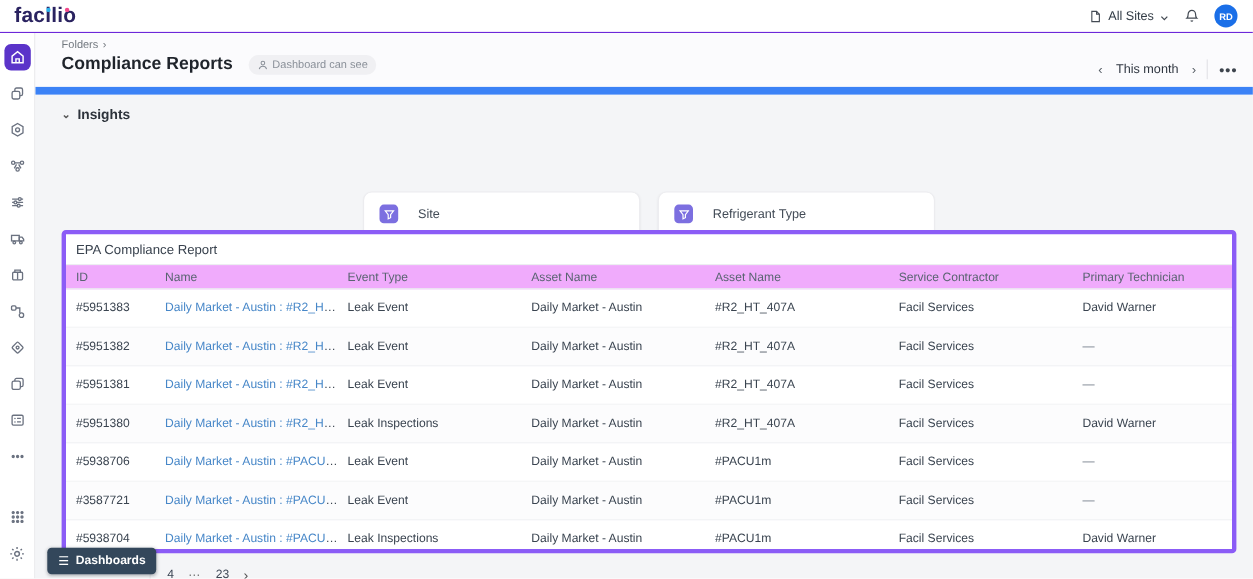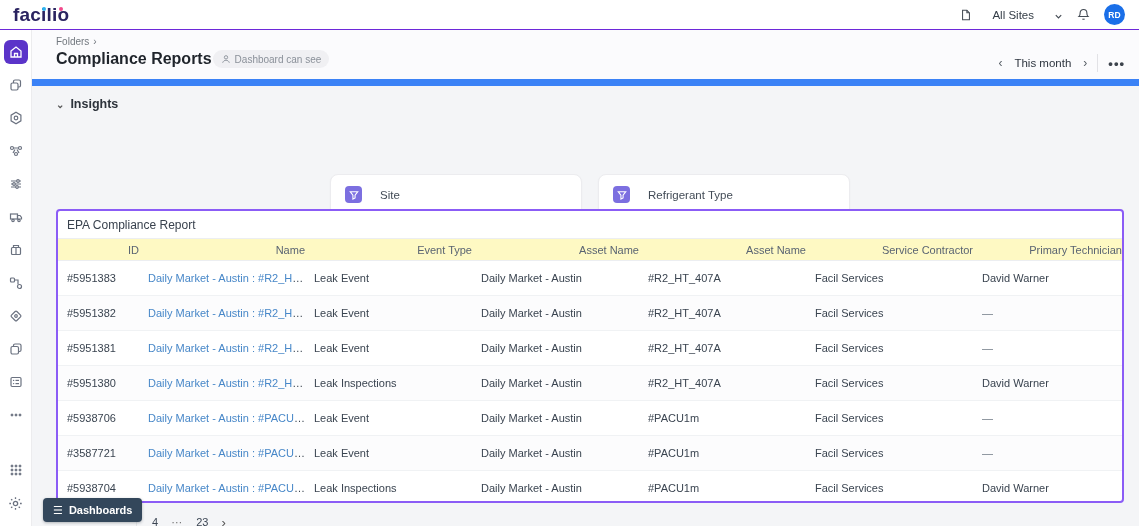--- a/index.html
+++ b/index.html
@@ -12,21 +12,21 @@
             border-bottom:1px solid #6d28d9; display:flex; align-items:center; z-index:30; }
   .logo { position:relative; margin-left:13px; font-size:19px; font-weight:bold; letter-spacing:.2px;
           color:#2a2360; cursor:pointer; line-height:1; }
   .logo .dot { position:absolute; width:4px; height:4px; border-radius:50%; top:1.5px; }
   .logo .dot-blue { left:29px; background:#2bb3f0; }
   .logo .dot-pink { left:46px; background:#f2498c; }
   .topnav { display:flex; align-items:center; gap:14px; margin-left:24px; }
   .topnav .nav-item { font-size:11px; color:#3a414b; padding:4px 11px; border-radius:4px; cursor:pointer; }
   .topnav .nav-item.active { background:#ececee; font-weight:bold; }
   .topbar-right { margin-left:auto; display:flex; align-items:center; gap:14px; margin-right:14px; }
-  .sites { display:flex; align-items:flex-end; gap:20px; font-size:11.5px; color:#333c46; cursor:pointer; }
+  .sites { display:flex; align-items:flex-end; gap:5px; font-size:11.5px; color:#333c46; cursor:pointer; }
   .avatar { width:21px; height:21px; border-radius:50%; background:#1a6fe8; color:#fff; font-size:8.5px;
             font-weight:bold; display:flex; align-items:center; justify-content:center; cursor:pointer; }
   .icon-btn { cursor:pointer; display:flex; align-items:center; }
 
   
   .sidebar { position:absolute; top:30px; left:0; width:32px; height:496px; background:#fff;
              border-right:1px solid #ececee; display:flex; flex-direction:column; align-items:center;
              padding-top:10px; z-index:20; }
   .side-item { width:24px; height:24px; border-radius:6px; display:flex; align-items:center;
                justify-content:center; margin-bottom:9px; cursor:pointer; color:#6b7280; }
@@ -34,21 +34,21 @@
   .side-item.active { background:#5b34c9; }
   .side-item.active svg { stroke:#fff; }
   .side-bottom { margin-top:auto; display:flex; flex-direction:column; align-items:center; padding-bottom:2px; }
 
   
   .main { position:absolute; top:30px; left:32px; width:1107px; height:496px; }
   .page-header { height:56px; background:#fbfbfd; border-bottom:7px solid #3b82f6; padding:6px 14px 0 24px;
                  display:flex; justify-content:space-between; }
   .breadcrumb { font-size:10px; color:#72787f; display:flex; align-items:center; gap:4px; }
   .bc-link { cursor:pointer; }
-  .title-row { display:flex; gap:1px; margin-top:3px; }
+  .title-row { display:flex; gap:14px; margin-top:3px; }
   .page-title { font-size:16px; font-weight:bold; color:#1f242b; }
   .vis-badge { display:flex; align-items:center; gap:4px; background:#f0f0f3; border-radius:10px;
                padding:3px 8px; font-size:10px; color:#8a9099; }
   .header-right { display:flex; align-items:center; gap:10px; margin-top:16px; height:22px; }
   .period-nav { display:flex; align-items:center; gap:12px; font-size:11.5px; color:#2f3640; }
   .chev { color:#555c64; font-size:12px; cursor:pointer; line-height:1; }
   .vdivider { width:1px; height:18px; background:#e2e2e6; }
   .more-dots { color:#3d444d; font-weight:bold; letter-spacing:1px; font-size:13px; cursor:pointer; }
 
   
@@ -65,25 +65,25 @@
   .filter-label { font-size:11.5px; color:#434c57; }
   .select-group { display:flex; margin-top:9px; }
   .select-box { flex:1; height:28px; background:#fff; border:1px solid #d9dde3; border-radius:4px 0 0 4px;
                 display:flex; align-items:center; padding:0 8px; cursor:pointer; }
   .select-placeholder { font-size:11.5px; color:#8a9cb8; flex:1; }
   .attach-btn { width:34px; height:28px; background:#eef0f3; border:1px solid #d9dde3; border-left:none;
                 border-radius:0 4px 4px 0; display:flex; align-items:center; justify-content:center; cursor:pointer; }
 
   
   .table-card { position:absolute; left:24px; top:123px; width:1068px; height:294px; background:#fff;
-                border:2px solid #8b5cf6; border-radius:4px; overflow:hidden; }
+                border:4px solid #8b5cf6; border-radius:4px; overflow:hidden; }
   .table-title { height:28px; line-height:28px; padding-left:9px; font-size:12px; color:#39424e;
                  border-bottom:1px solid #eceef1; }
   .grid-row { display:grid; grid-template-columns:81px 166px 167px 167px 167px 167px 1fr; align-items:center; }
-  .thead { height:22px; background:#fef9c3; border-bottom:1px solid #eceef1;text-align:right; }
+  .thead { height:22px; background:#f0abfc; border-bottom:1px solid #eceef1; }
   .thead .th { font-size:11px; color:#5a6472; padding-left:9px; white-space:nowrap; overflow:hidden; }
   .trow { height:35px; border-bottom:1px solid #f0f2f4; font-size:11px; color:#3a4450; cursor:pointer; }
   .trow:nth-child(even) { background:#fcfcfd; }
   .trow .td { padding-left:9px; white-space:nowrap; overflow:hidden; text-overflow:ellipsis; }
   .trow .link { color:#4787c8; text-decoration:none; }
   .td.muted { color:#707a86; }
 
   
   .pagination { position:absolute; left:104px; top:424px; height:24px; display:flex; align-items:center;
                 gap:13px; font-size:11px; color:#3c4654; border-left:1px solid #e4e6e9; padding-left:15px; }

